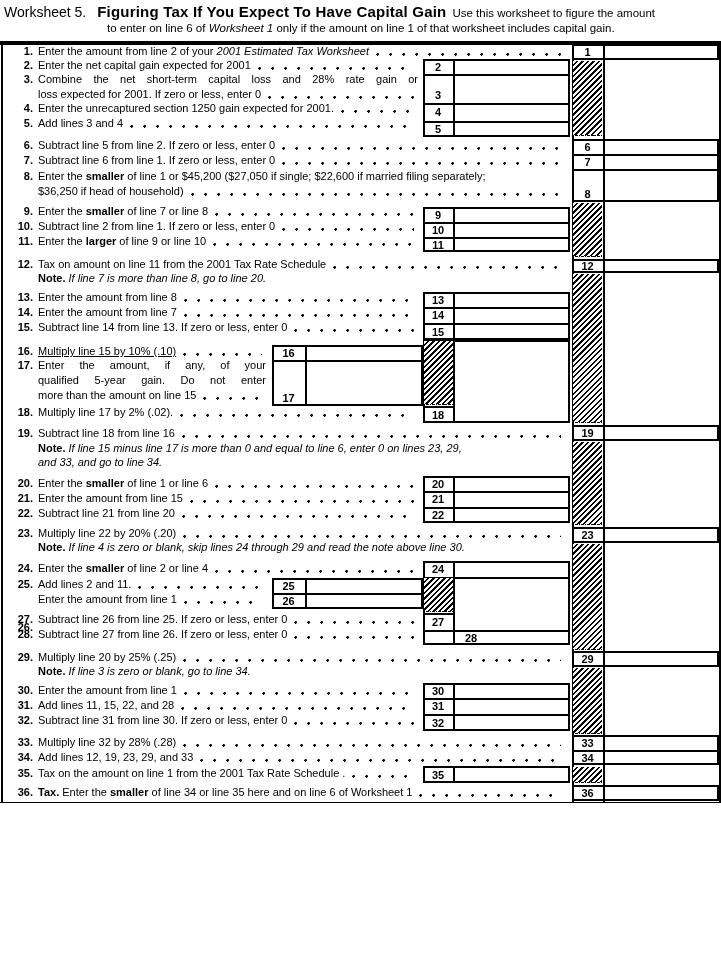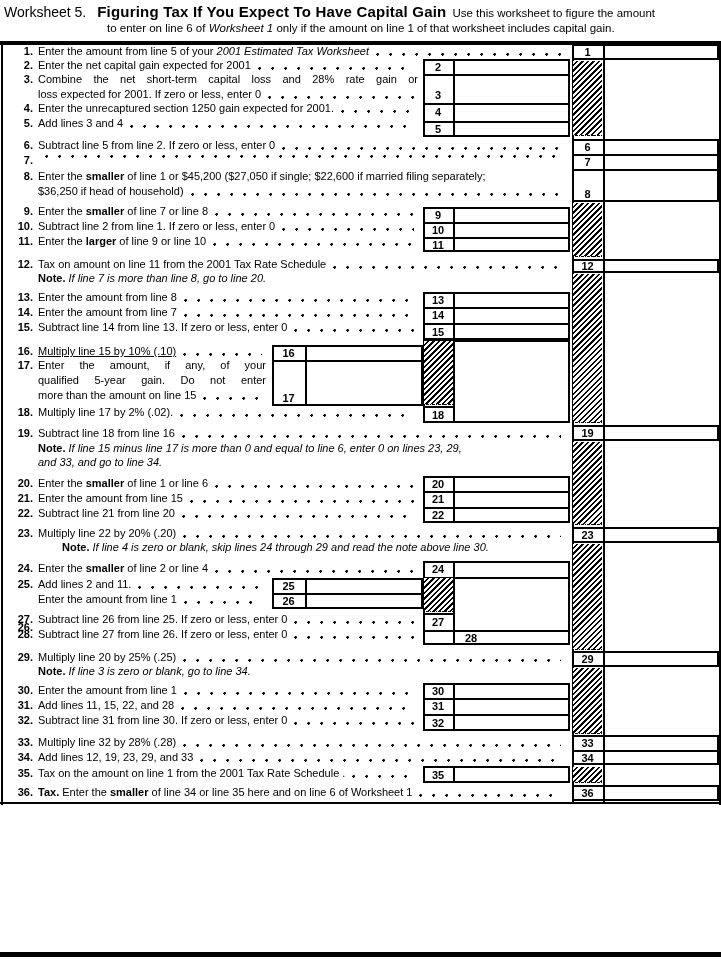--- a/index.html
+++ b/index.html
@@ -1,16 +1,16 @@
 <!DOCTYPE html>
 <html><head>
 <meta charset="utf-8">
 <style>
   html,body{margin:0;padding:0;background:#fff;}
-  #sheet{position:relative;width:721px;height:963px;background:#fff;color:#000;
+  #sheet{position:relative;width:721px;height:803px;background:#fff;color:#000;
          font-family:"Liberation Sans",sans-serif;overflow:hidden;}
   
   .h1{position:absolute;left:4px;top:3px;display:flex;align-items:baseline;white-space:pre;}
   .wsl{font-size:14px;}
   .wst{font-size:15px;font-weight:bold;margin-left:11px;letter-spacing:.2px;}
   .wsi{font-size:11.5px;margin-left:6px;}
   .h2{position:absolute;left:107px;top:22px;font-size:11.5px;white-space:pre;}
   .bar{position:absolute;background:#000;}
   
   .tl{position:absolute;display:flex;font-size:11px;line-height:13px;}
@@ -181,21 +181,21 @@
       <div class="field" style="left: 454px; top: 700px; width: 114px; height: 13px;"></div>
       <div class="field" style="left: 454px; top: 716px; width: 114px; height: 14px;"></div>
       <div class="field" style="left: 604px; top: 737px; width: 113px; height: 12px;"></div>
       <div class="field" style="left: 604px; top: 752px; width: 113px; height: 12px;"></div>
       <div class="field" style="left: 454px; top: 768px; width: 114px; height: 14px;"></div>
       <div class="field" style="left: 604px; top: 787px; width: 113px; height: 13px;"></div>
     </div>
   <div id="rowsLayer">
       <div class="num" style="top: 45px;">1.</div>
       <div class="tl" style="left: 38px; top: 45px; width: 527px;">
-        <div class="txt"><span class="">Enter the amount from line 5 of your </span><span class="si">2001 Estimated Tax Worksheet</span></div>
+        <div class="txt"><span class="">Enter the amount from line 2 of your </span><span class="si">2001 Estimated Tax Worksheet</span></div>
         <div class="leader"></div>
       </div>
       <div class="num" style="top: 59px;">2.</div>
       <div class="tl" style="left: 38px; top: 59px; width: 380px;">
         <div class="txt"><span class="">Enter the net capital gain expected for 2001</span></div>
         <div class="leader"></div>
       </div>
       <div class="num" style="top: 73px;">3.</div>
       <div class="jl" style="left: 38px; top: 73px; width: 380px;"><span class="">Combine the net short-term capital loss and 28% rate gain or</span></div>
       <div class="tl" style="left: 38px; top: 88px; width: 380px;">
@@ -212,20 +212,21 @@
         <div class="txt"><span class="">Add lines 3 and 4</span></div>
         <div class="leader"></div>
       </div>
       <div class="num" style="top: 139px;">6.</div>
       <div class="tl" style="left: 38px; top: 139px; width: 527px;">
         <div class="txt"><span class="">Subtract line 5 from line 2. If zero or less, enter 0</span></div>
         <div class="leader"></div>
       </div>
       <div class="num" style="top: 154px;">7.</div>
       <div class="tl" style="left: 38px; top: 154px; width: 527px;">
+        <div class="txt"><span class="">Subtract line 6 from line 1. If zero or less, enter 0</span></div>
         <div class="leader"></div>
       </div>
       <div class="num" style="top: 170px;">8.</div>
       <div class="tl" style="left: 38px; top: 170px; width: 527px;">
         <div class="txt"><span class="">Enter the </span><span class="sb ">smaller</span><span class=""> of line 1 or $45,200 ($27,050 if single; $22,600 if married filing separately;</span></div>
       </div>
       <div class="tl" style="left: 38px; top: 185px; width: 527px;">
         <div class="txt"><span class="">$36,250 if head of household)</span></div>
         <div class="leader"></div>
       </div>
@@ -308,21 +309,21 @@
       <div class="num" style="top: 507px;">22.</div>
       <div class="tl" style="left: 38px; top: 507px; width: 380px;">
         <div class="txt"><span class="">Subtract line 21 from line 20</span></div>
         <div class="leader"></div>
       </div>
       <div class="num" style="top: 527px;">23.</div>
       <div class="tl" style="left: 38px; top: 527px; width: 527px;">
         <div class="txt"><span class="">Multiply line 22 by 20% (.20)</span></div>
         <div class="leader"></div>
       </div>
-      <div class="tl" style="left: 38px; top: 541px; width: 527px; margin-left: 24px;">
+      <div class="tl" style="left: 38px; top: 541px; width: 527px;">
         <div class="txt"><span class="sb ">Note. </span><span class="si">If line 4 is zero or blank, skip lines 24 through 29 and read the note above line 30.</span></div>
       </div>
       <div class="num" style="top: 562px;">24.</div>
       <div class="tl" style="left: 38px; top: 562px; width: 380px;">
         <div class="txt"><span class="">Enter the </span><span class="sb ">smaller</span><span class=""> of line 2 or line 4</span></div>
         <div class="leader"></div>
       </div>
       <div class="num" style="top: 578px;">25.</div>
       <div class="tl" style="left: 38px; top: 578px; width: 228px;">
         <div class="txt"><span class="">Add lines 2 and 11.</span></div>

